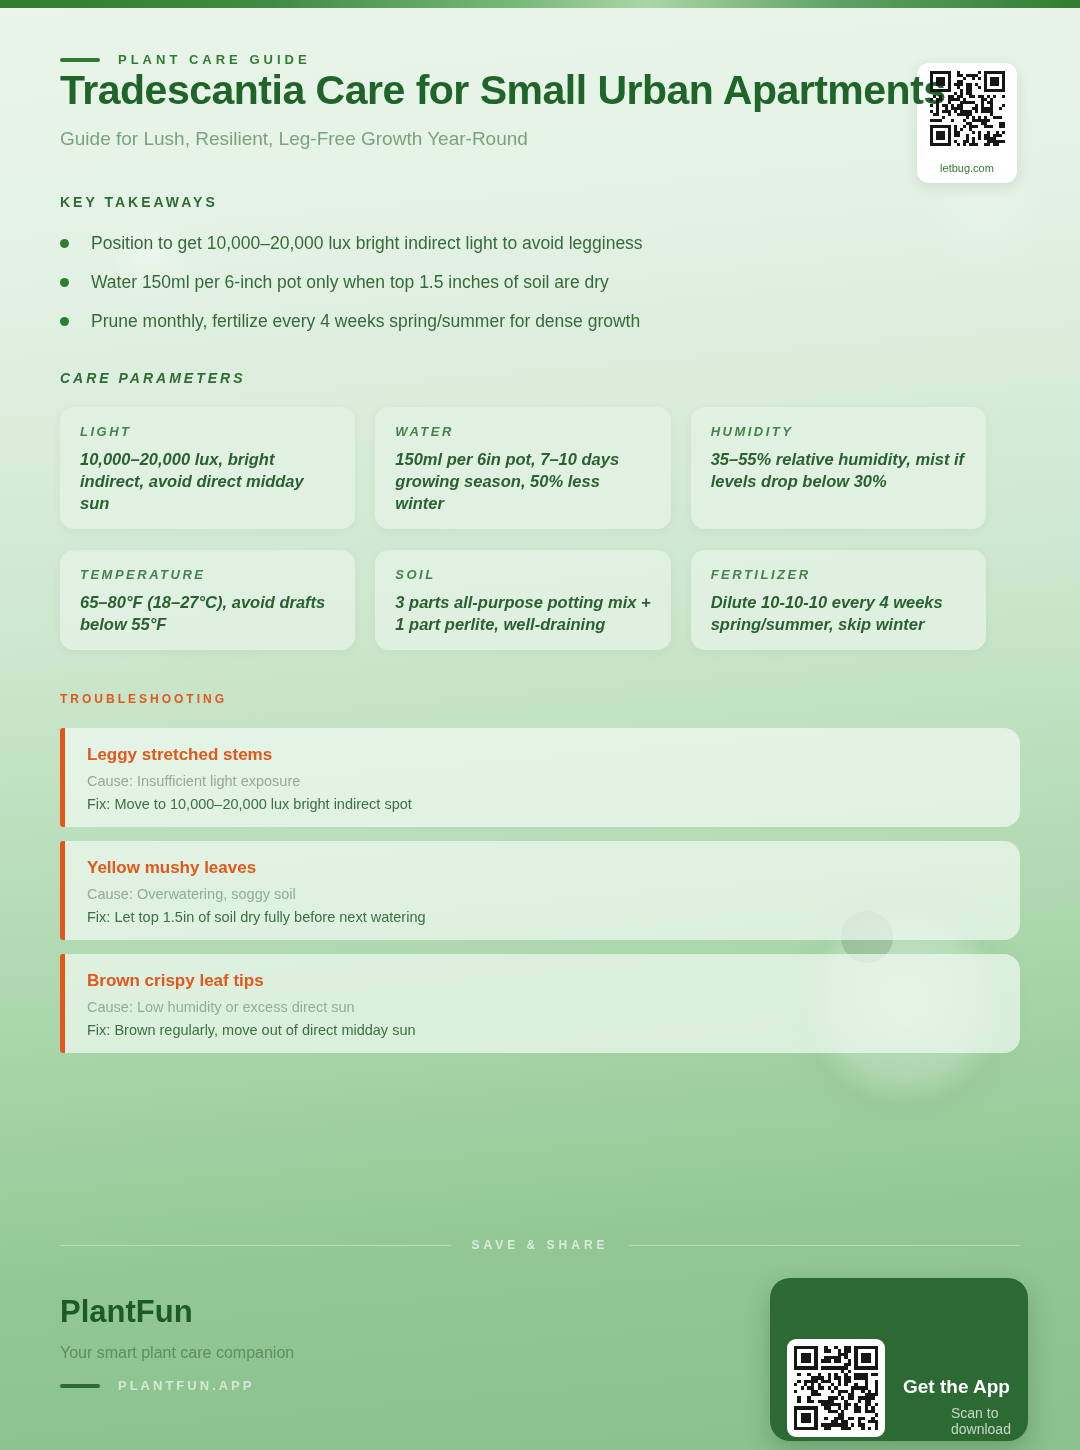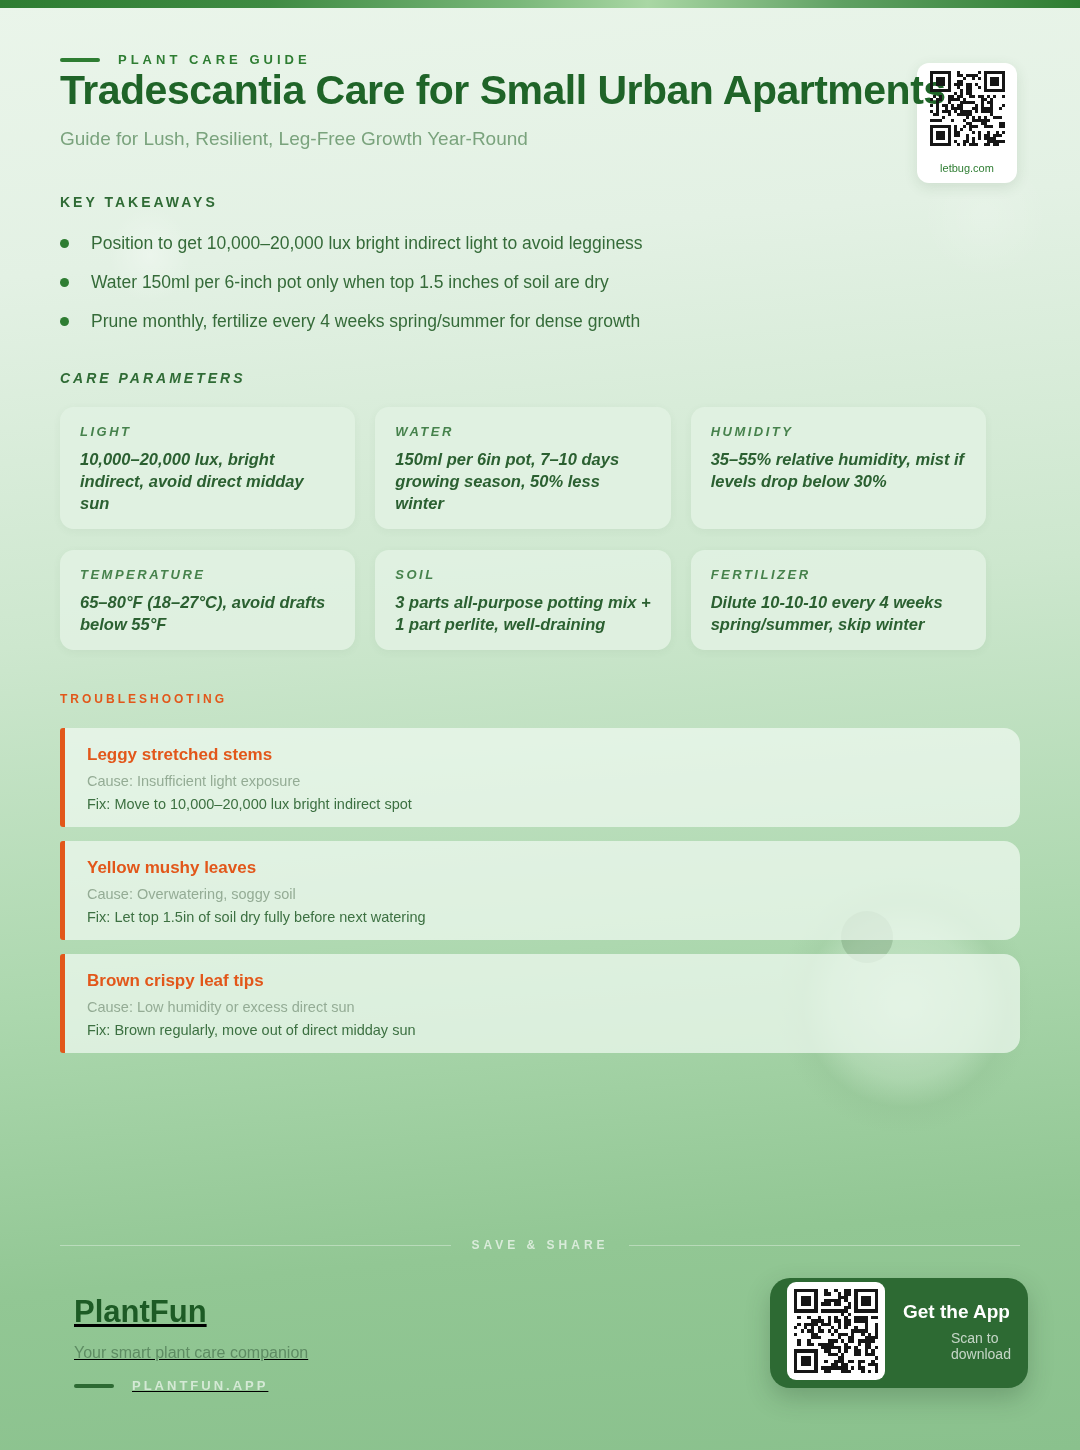--- a/index.html
+++ b/index.html
@@ -58,29 +58,29 @@
     border-radius:3px 16px 16px 3px;padding:17px 24px 15px 22px;margin-bottom:14px;min-height:66px;}
   .trouble-title{font-size:17px;font-weight:700;color:#e2571a;}
   .trouble-cause{margin-top:8px;font-size:14.5px;color:#94ac95;}
   .trouble-fix{margin-top:7px;font-size:14.5px;color:#3c7041;}
 
   .divider{position:absolute;top:1238px;left:60px;right:60px;display:flex;align-items:center;
     gap:20px;z-index:2;}
   .divider .line{flex:1;height:1px;background:rgba(255,255,255,0.35);}
   .divider .divider-text{font-size:12px;letter-spacing:4px;color:rgba(255,255,255,0.65);font-weight:600;}
 
-  .brand-block{position:absolute;left:74px;top:1294px;z-index:2;text-decoration:underline;}
+  .brand-block{position:absolute;left:60px;top:1294px;z-index:2;}
   .brand-name{font-size:31px;font-weight:700;color:#1d5b25;}
   .brand-tagline{margin-top:14px;font-size:16px;color:#5e8c63;text-align:center;}
   .brand-site-row{margin-top:16px;display:flex;align-items:center;gap:18px;}
   .brand-site-row .dash{background:#2d6a33;}
   .brand-site{font-size:13px;letter-spacing:3px;color:rgba(255,255,255,0.62);font-weight:600;}
 
-  .app-card{position:absolute;right:52px;top:1278px;width:258px;height:110px;background:#2d6a33;
-    border-radius:20px;z-index:2;display:flex;align-items:center;padding:0 16px 4px 17px;
+  .app-card{position:absolute;right:52px;top:1278px;width:258px;height:163px;background:#2d6a33;
+    border-radius:20px;z-index:2;display:flex;align-items:flex-end;padding:0 16px 4px 17px;
     box-sizing:border-box;box-shadow:0 10px 24px rgba(30,60,35,0.25);}
   .app-qr-box{width:98px;height:98px;background:#fff;border-radius:9px;flex:none;
     display:flex;align-items:center;justify-content:center;}
   .app-qr-code{width:84px;height:84px;}
   .app-text{margin-left:18px;}
   .app-title{font-size:19px;font-weight:700;color:#ffffff;}
   .app-sub{margin-top:7px;font-size:14px;color:rgba(255,255,255,0.72);margin-left:48px;}
 </style>
 </head>
 <body>

